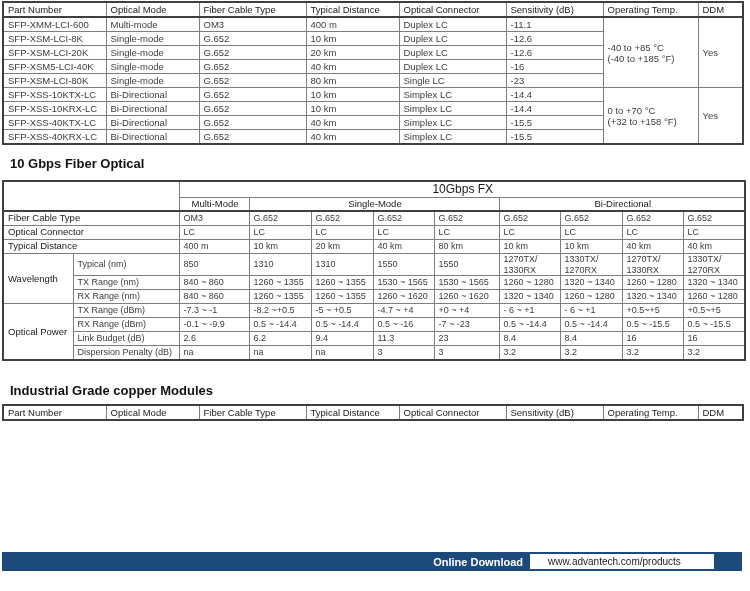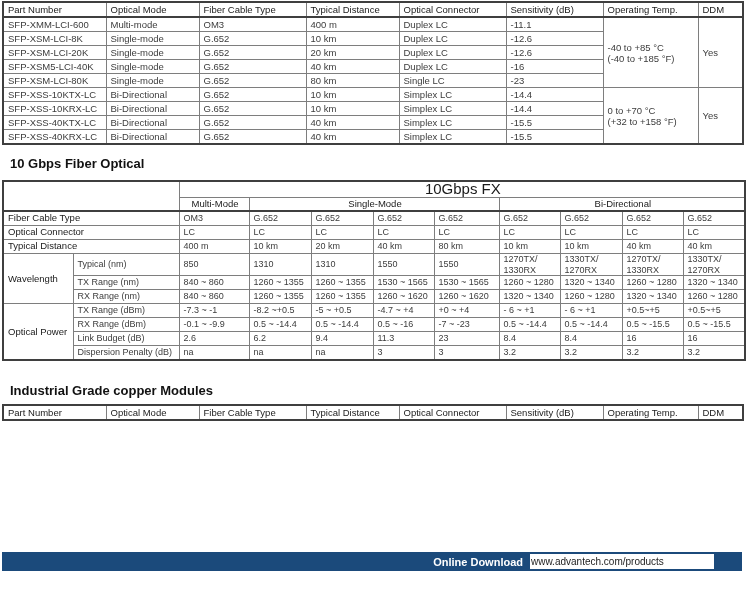--- a/index.html
+++ b/index.html
@@ -20,36 +20,36 @@
   #t1{left:2px;top:1px;width:740px}
   #t3{left:2px;top:404px;width:740px}
   #t1 thead th,#t3 thead th{border-bottom:2px solid var(--bdark,#3f3f3f);height:13px;font-size:9.5px}
   #t1 td{height:13px;font-size:9.5px}
   #t3 td{height:25px;font-size:9.5px;line-height:11px}
   #t1 td.ml,#t3 td.ml{line-height:11px}
 
   
   #t2{left:2px;top:180px;width:742px}
   #t2 td,#t2 th{font-size:9px;height:13px;line-height:10.5px}
-  #t2 th.span-h{text-align:center;font-size:15px;height:15px}
+  #t2 th.span-h{text-align:center;font-size:12px;height:15px}
   #t2 th.mode-h{text-align:center;font-size:9.5px;height:12px;border-bottom:2px solid var(--bdark,#3f3f3f)}
   #t2 th.corner{border-bottom:2px solid var(--bdark,#3f3f3f)}
   #t2 th.rl{font-size:9.5px}
   #t2 th.gl{font-size:9.5px;white-space:normal;line-height:11px}
 
   h2.sec{position:absolute;left:10px;margin:0;font-size:13px;line-height:16px;
     font-weight:bold;color:#111;}
   #h2a{top:156px}
   #h2b{top:383px}
 
   .footer{position:absolute;left:2px;top:552px;width:740px;height:19px;
     background:var(--bar,#1b4a7b);display:flex;align-items:center;justify-content:flex-end}
   .fl{color:#ffffff;font-weight:bold;font-size:11px;margin-right:7px;white-space:nowrap}
   .fbox{width:184px;height:15px;background:#ffffff;margin-right:28px;display:flex;align-items:center}
-  .fbox span{font-size:10px;color:#1c1c1c;padding-left:1px;white-space:nowrap}
+  .fbox span{font-size:10px;color:#1c1c1c;padding-left:18px;white-space:nowrap}
 </style>
 </head>
 <body>
 
 <table class="t" id="t1">
     <colgroup>
       <col style="width: 103px;">
       <col style="width: 93px;">
       <col style="width: 107px;">
       <col style="width: 93px;">

